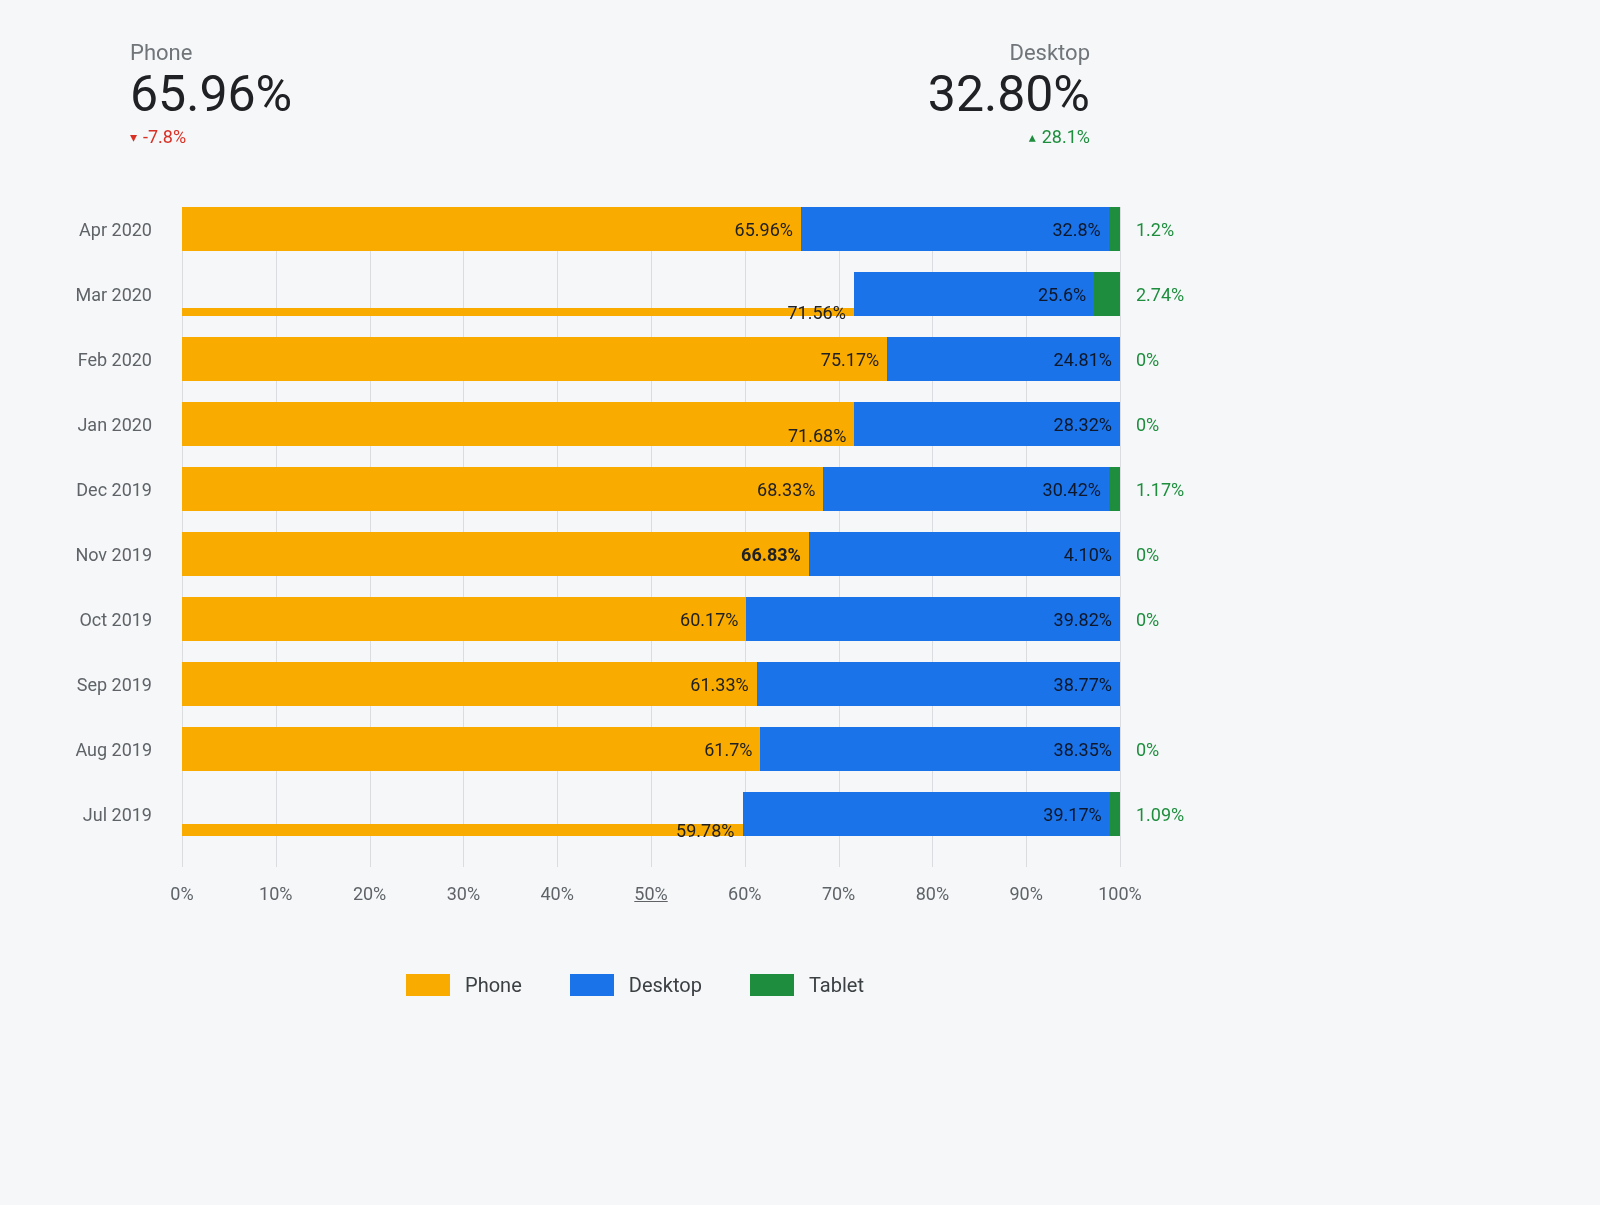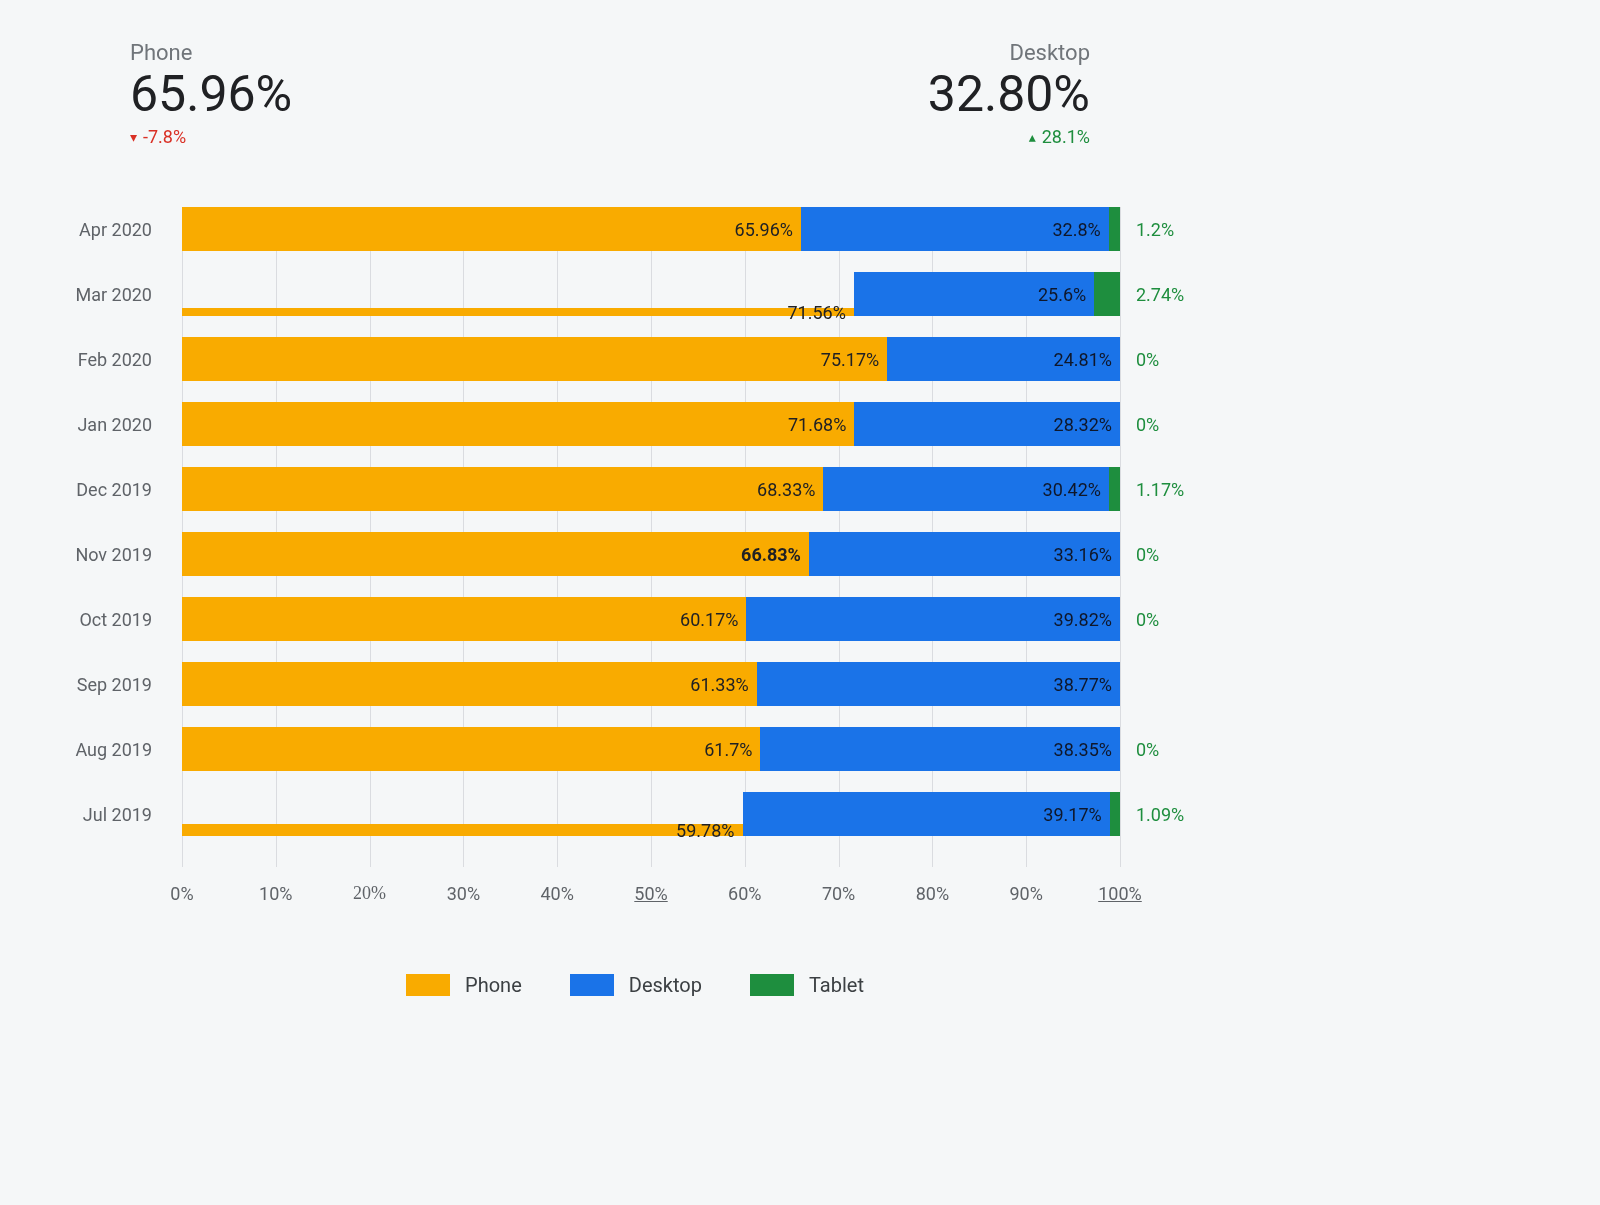--- a/index.html
+++ b/index.html
@@ -187,21 +187,21 @@
               <div class="bar-txt">75.17%</div>
             </div>
             <div class="bar desktop" style="left: 75.185%; width: 24.815%;">
               <div class="bar-txt">24.81%</div>
             </div>
             <div class="bar tablet" style="left: 100%; width: 0%;"></div>
             <div class="tablet-txt">0%</div>
           </div>
           <div class="row">
             <div class="row-label">Jan 2020</div>
-            <div class="bar phone" style="width: 71.68%;">
+            <div class="bar phone" style="width: 71.68%; align-items: flex-end;">
               <div class="bar-txt">71.68%</div>
             </div>
             <div class="bar desktop" style="left: 71.68%; width: 28.32%;">
               <div class="bar-txt">28.32%</div>
             </div>
             <div class="bar tablet" style="left: 100%; width: 0%;"></div>
             <div class="tablet-txt">0%</div>
           </div>
           <div class="row">
             <div class="row-label">Dec 2019</div>
@@ -213,21 +213,21 @@
             </div>
             <div class="bar tablet" style="left: 98.8291%; width: 1.17094%;"></div>
             <div class="tablet-txt">1.17%</div>
           </div>
           <div class="row">
             <div class="row-label">Nov 2019</div>
             <div class="bar phone" style="width: 66.8367%; font-weight: bold;">
               <div class="bar-txt">66.83%</div>
             </div>
             <div class="bar desktop" style="left: 66.8367%; width: 33.1633%;">
-              <div class="bar-txt">33.16%</div>
+              <div class="bar-txt">4.10%</div>
             </div>
             <div class="bar tablet" style="left: 100%; width: 0%;"></div>
             <div class="tablet-txt">0%</div>
           </div>
           <div class="row">
             <div class="row-label">Oct 2019</div>
             <div class="bar phone" style="width: 60.176%;">
               <div class="bar-txt">60.17%</div>
             </div>
             <div class="bar desktop" style="left: 60.176%; width: 39.824%;">
@@ -266,29 +266,29 @@
               <div class="bar-txt">39.17%</div>
             </div>
             <div class="bar tablet" style="left: 98.9104%; width: 1.08956%;"></div>
             <div class="tablet-txt">1.09%</div>
           </div>
         </div>
     </div>
     <div class="xaxis" id="xaxis">
         <div class="xtick" style="left: 0%;">0%</div>
         <div class="xtick" style="left: 10%;">10%</div>
-        <div class="xtick" style="left: 20%; font-family: Liberation Serif, serif;">20%</div>
+        <div class="xtick" style="left: 20%;">20%</div>
         <div class="xtick" style="left: 30%;">30%</div>
         <div class="xtick" style="left: 40%;">40%</div>
         <div class="xtick" style="left: 50%; text-decoration: underline;">50%</div>
         <div class="xtick" style="left: 60%;">60%</div>
         <div class="xtick" style="left: 70%;">70%</div>
         <div class="xtick" style="left: 80%;">80%</div>
         <div class="xtick" style="left: 90%;">90%</div>
-        <div class="xtick" style="left: 100%; text-decoration: underline;">100%</div>
+        <div class="xtick" style="left: 100%;">100%</div>
       </div>
   </div>
 </div>
 
 <div class="legend">
   <div class="legend-item">
     <span class="swatch phone"></span>
     <span>Phone</span>
   </div>
   <div class="legend-item">

